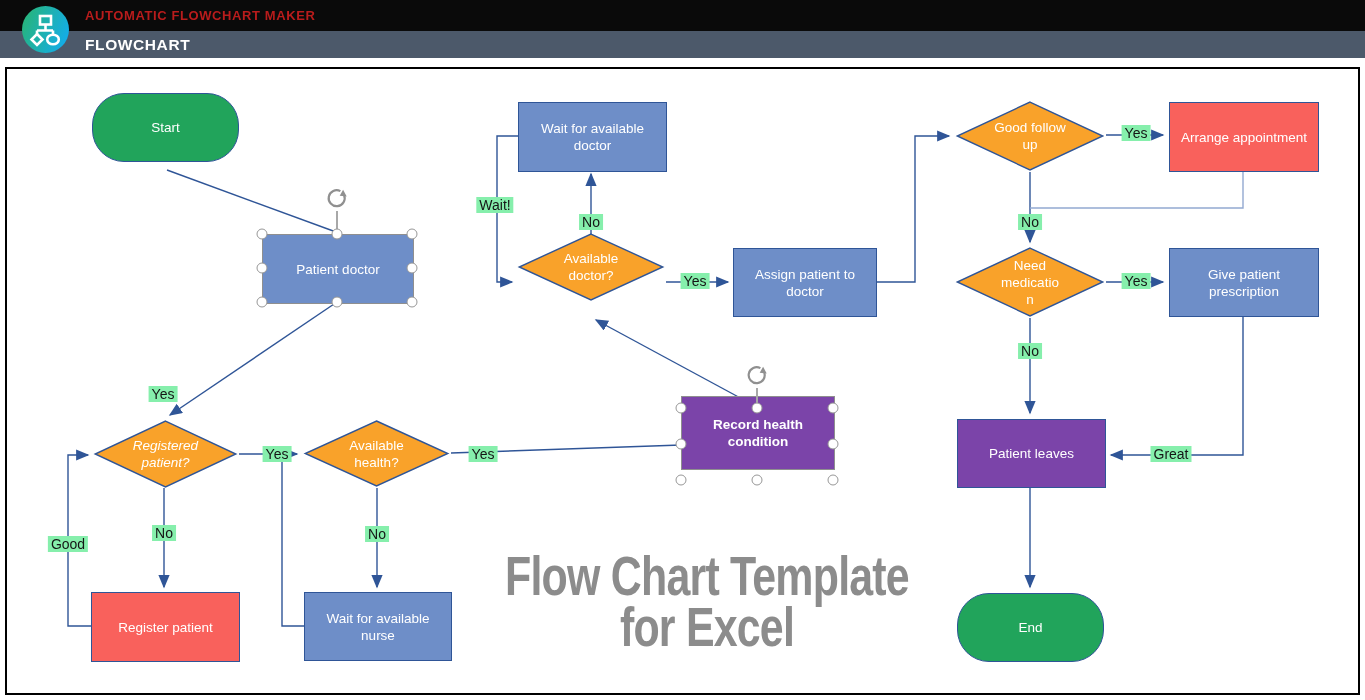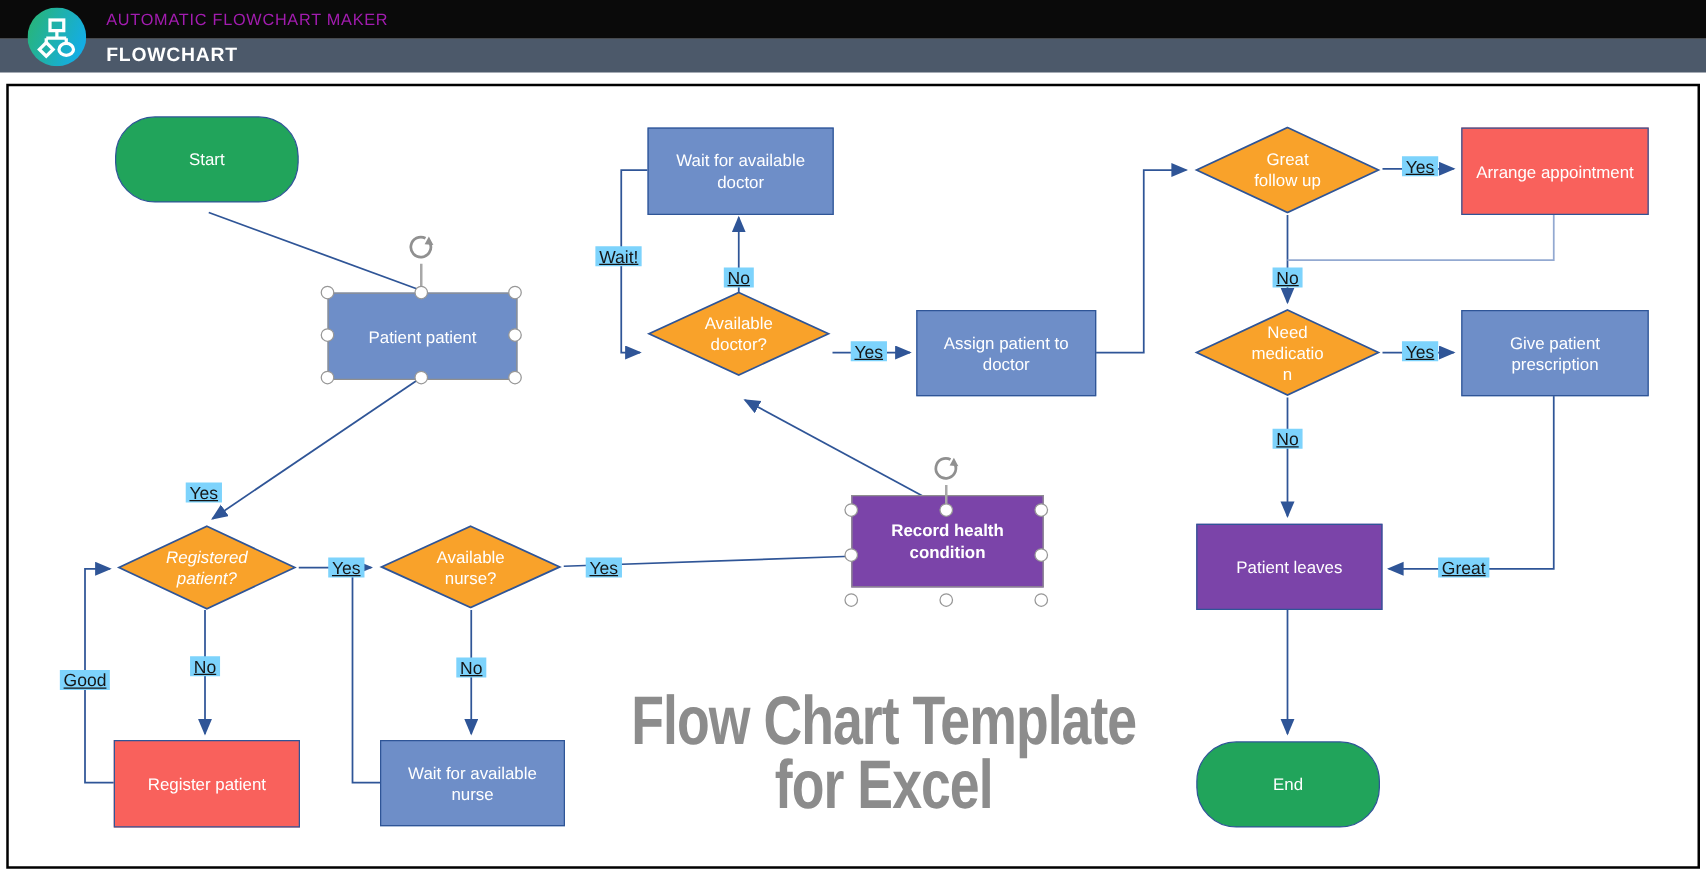--- a/index.html
+++ b/index.html
@@ -4,22 +4,22 @@
 <style>
   html,body{margin:0;padding:0;}
   body{
     width:1365px;height:700px;position:relative;overflow:hidden;
     background:#ffffff;font-family:"Liberation Sans",sans-serif;
   }
   
   .hdr-top{position:absolute;left:0;top:0;width:1365px;height:31px;background:#0a0a0a;}
   .hdr-bot{position:absolute;left:0;top:31px;width:1365px;height:27px;background:#4c596a;}
   .hdr-title{
-    position:absolute;left:85px;top:8px;font-size:13px;font-weight:normal;
-    color:#a21caf;letter-spacing:.6px;z-index:6;
+    position:absolute;left:85px;top:8px;font-size:13px;font-weight:bold;
+    color:#b91c1c;letter-spacing:.6px;z-index:6;
   }
   .hdr-sheet{
     position:absolute;left:85px;top:36px;font-size:15.5px;font-weight:bold;
     color:#ffffff;letter-spacing:.6px;z-index:6;
   }
   .logo{position:absolute;left:22px;top:6px;z-index:7;}
   
   .canvas{
     position:absolute;left:5px;top:67px;width:1351px;height:624px;
     border:2px solid #000;background:#fff;
@@ -47,22 +47,22 @@
   .selected{border:1.5px solid #8f8f8f;}
   .diamond{background:transparent;}
   .diamond svg{position:absolute;left:0;top:0;width:100%;height:100%;}
   .diamond polygon{fill:#f9a22a;stroke:#2f5597;stroke-width:1.4;}
   .nlabel{position:relative;z-index:1;padding:0 8px;}
   .dlabel{position:relative;z-index:1;width:92px;padding:0;overflow-wrap:anywhere;}
   .dlabel.narrow{width:62px;}
   .dlabel.mid{width:72px;}
   
   .elabel{
-    position:absolute;transform:translate(-50%,-50%);background:#7dd3fc;
-    padding:0 3px;font-size:14px;color:#151515;z-index:3;white-space:nowrap;text-decoration:underline;
+    position:absolute;transform:translate(-50%,-50%);background:#86efac;
+    padding:0 3px;font-size:14px;color:#151515;z-index:3;white-space:nowrap;
   }
   
   .handle{
     position:absolute;width:9px;height:9px;border-radius:50%;background:#fff;
     border:1.6px solid #979797;transform:translate(-50%,-50%);z-index:5;
   }
   .rotstem{position:absolute;width:1.5px;background:#a8a8a8;z-index:4;}
   .rot{position:absolute;transform:translate(-50%,-50%);z-index:5;}
 </style>
 </head>
@@ -123,39 +123,39 @@
   <line x1="1030" y1="318" x2="1030" y2="413" marker-end="url(#arr)"></line>
   <polyline points="1243,316 1243,455 1111,455" marker-end="url(#arr)"></polyline>
   <line x1="1030" y1="487" x2="1030" y2="587" marker-end="url(#arr)"></line>
 </svg>
 
 <div class="node term" style="left:92px;top:93px;width:145px;height:67px;">
   <span class="nlabel">Start</span>
 </div>
 
 <div class="node blue selected" style="left:262px;top:234px;width:150px;height:68px;">
-  <span class="nlabel">Patient patient</span>
+  <span class="nlabel">Patient doctor</span>
 </div>
 
 <div class="node diamond" style="left:93px;top:420px;width:145px;height:68px;font-style:italic;">
   <svg viewBox="0 0 100 100" preserveAspectRatio="none">
     <polygon points="50,1.5 98.5,50 50,98.5 1.5,50" vector-effect="non-scaling-stroke"></polygon>
     </svg>
   <span class="dlabel">Registered patient?</span>
 </div>
 
 <div class="node proc red" style="left:91px;top:592px;width:147px;height:68px;">
   <span class="nlabel">Register patient</span>
 </div>
 
 <div class="node diamond" style="left:303px;top:420px;width:147px;height:67px;">
   <svg viewBox="0 0 100 100" preserveAspectRatio="none">
     <polygon points="50,1.5 98.5,50 50,98.5 1.5,50" vector-effect="non-scaling-stroke"></polygon>
     </svg>
-  <span class="dlabel">Available nurse?</span>
+  <span class="dlabel">Available health?</span>
 </div>
 
 <div class="node proc blue" style="left:304px;top:592px;width:146px;height:67px;">
   <span class="nlabel">Wait for available nurse</span>
 </div>
 
 <div class="node proc blue" style="left:518px;top:102px;width:147px;height:68px;">
   <span class="nlabel">Wait for available doctor</span>
 </div>
 
@@ -171,21 +171,21 @@
 </div>
 
 <div class="node purple selected" style="left:681px;top:396px;width:152px;height:72px;font-weight:bold;">
   <span class="nlabel">Record health condition</span>
 </div>
 
 <div class="node diamond" style="left:955px;top:101px;width:150px;height:70px;">
   <svg viewBox="0 0 100 100" preserveAspectRatio="none">
     <polygon points="50,1.5 98.5,50 50,98.5 1.5,50" vector-effect="non-scaling-stroke"></polygon>
     </svg>
-  <span class="dlabel mid">Great follow up</span>
+  <span class="dlabel mid">Good follow up</span>
 </div>
 
 <div class="node proc red" style="left:1169px;top:102px;width:148px;height:68px;">
   <span class="nlabel">Arrange appointment</span>
 </div>
 
 <div class="node diamond" style="left:955px;top:247px;width:150px;height:70px;">
   <svg viewBox="0 0 100 100" preserveAspectRatio="none">
     <polygon points="50,1.5 98.5,50 50,98.5 1.5,50" vector-effect="non-scaling-stroke"></polygon>
     </svg>

